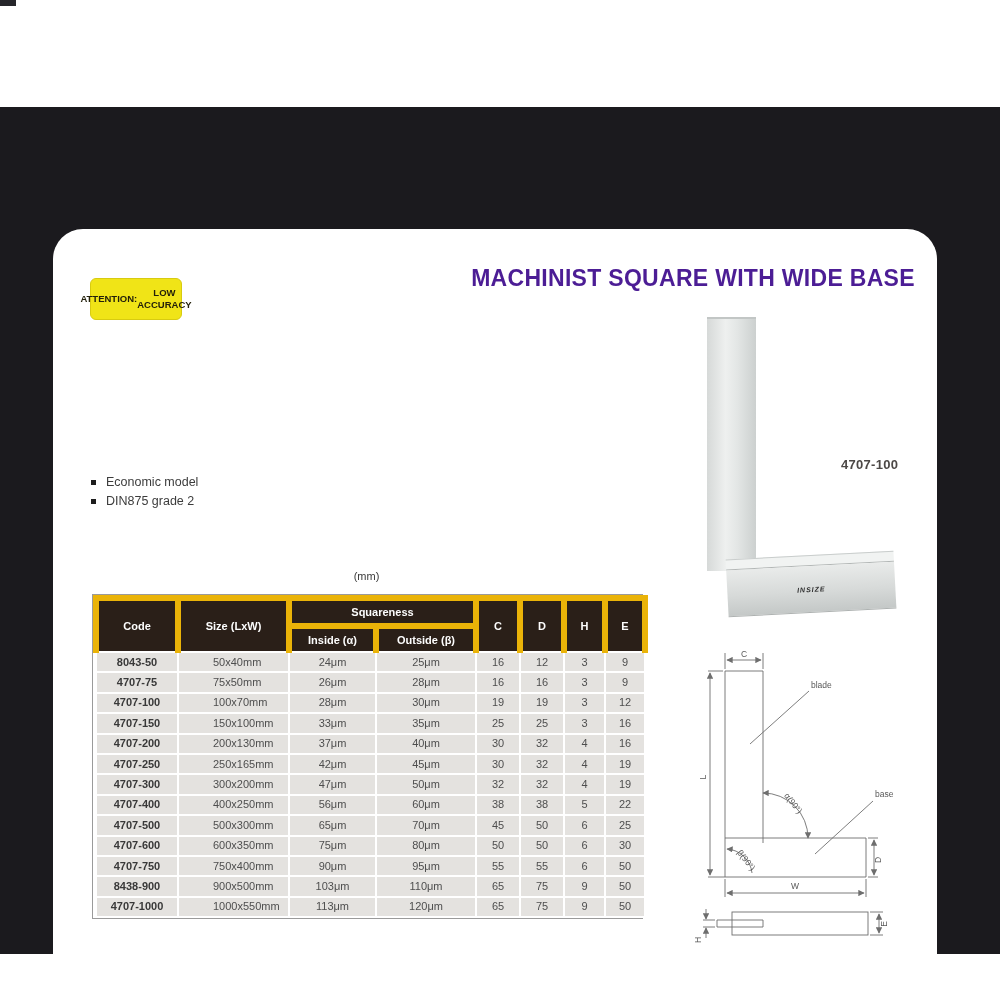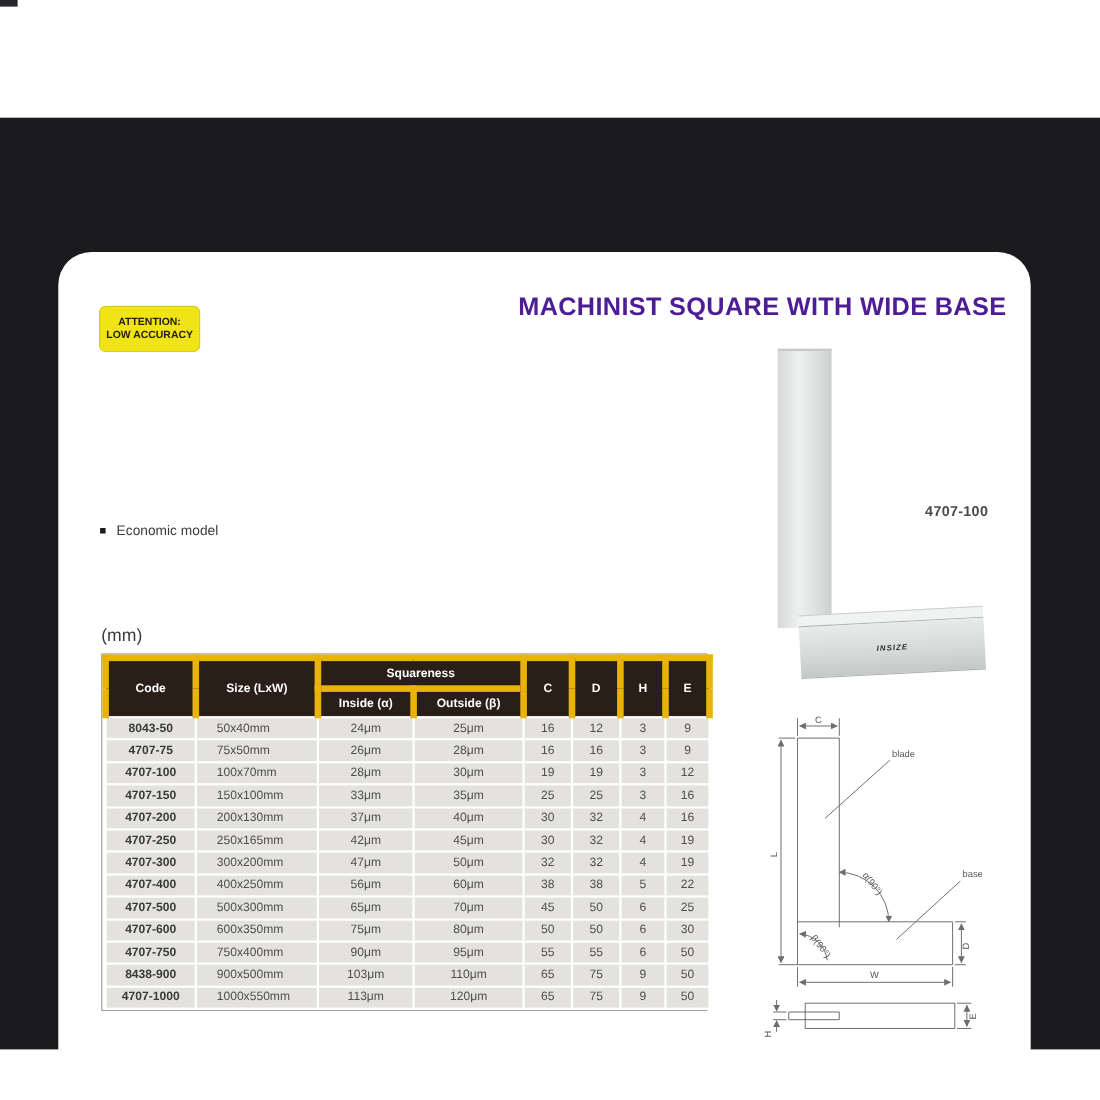--- a/index.html
+++ b/index.html
@@ -8,21 +8,21 @@
     font-family:"Liberation Sans","DejaVu Sans",sans-serif;overflow:hidden;
   }
   .corner-mark{position:absolute;left:0;top:0;width:16px;height:6px;background:#26262a;}
   .frame{position:absolute;left:0;top:107px;width:1000px;height:847px;background:#1b1a1e;}
   .card{position:absolute;left:53px;top:122px;width:884px;height:811px;background:#ffffff;border-radius:30px;}
 
   
   .badge{
     position:absolute;left:37px;top:49px;width:90px;height:40px;
     background:#f0e417;border:1px solid #d8cb10;border-radius:6px;
-    display:flex;flex-direction:column;align-items:center;justify-content:center;
+    display:flex;flex-direction:row;align-items:center;justify-content:center;
     font-size:9.5px;font-weight:bold;color:#23200a;line-height:12px;text-align:center;
   }
 
   
   .title{
     position:absolute;left:390px;top:36px;width:500px;text-align:center;
     font-size:23px;font-weight:bold;color:#4c1d95;letter-spacing:.3px;white-space:nowrap;
   }
 
   
@@ -52,37 +52,37 @@
   .features{position:absolute;left:37px;top:247px;margin:0;padding:0;}
   .features li{
     list-style:none;position:relative;padding-left:16px;margin:0 0 6px 0;
     font-size:12.5px;color:#3c3c3c;line-height:13px;
   }
   .features li::before{
     content:"";position:absolute;left:1px;top:4px;width:5px;height:5px;background:#1d1d1d;
   }
 
   
-  .unit-note{position:absolute;left:39px;top:341px;width:549px;text-align:left;font-size:16px;color:#3a3a3a;}
+  .unit-note{position:absolute;left:39px;top:341px;width:549px;text-align:center;font-size:11px;color:#3a3a3a;}
 
   
   .table-wrap{position:absolute;left:39px;top:365px;width:549px;border:1px solid #9a9a9a;}
   table.spec{border-collapse:collapse;table-layout:fixed;width:549px;}
   .spec th{
     background:#2a1f18;color:#fdfdfd;font-size:11px;font-weight:bold;
     border:6px solid #eab308;padding:0;height:22px;
   }
   .spec thead th{border-bottom:2px solid #ffffff;}
   .spec thead th.sq{border-bottom:2px solid #2a1f18;}
   .spec tbody td{
     background:#e4e2df;border:2px solid #ffffff;font-size:11px;color:#4e4e4e;
     text-align:center;height:18.4px;padding:0;line-height:1;
   }
   .spec tbody td.col-code{font-weight:bold;color:#393939;}
-  .spec tbody td.col-size{text-align:left;padding-left:18px;}
+  .spec tbody td.col-size{text-align:left;padding-left:34px;}
 
   
   .diag1{position:absolute;left:642px;top:410px;}
   .diag2{position:absolute;left:642px;top:678px;}
   .diag line,.diag path,.diag rect{stroke:#6e6e6e;stroke-width:0.9;fill:none;}
   .diag text{font-family:"Liberation Sans","DejaVu Sans",sans-serif;font-size:8.5px;fill:#585858;stroke:none;}
   .diag .arrhead{fill:#6e6e6e;stroke:none;}
 </style>
 </head>
 <body>
@@ -102,20 +102,21 @@
     <div class="photo-base">
       <div class="topface"></div>
       <div class="frontface">
         <span class="brand">INSIZE</span>
       </div>
     </div>
     <div class="model-label">4707-100</div>
 
     <ul class="features">
         <li>Economic model</li>
+        <li>DIN875 grade 2</li>
       </ul>
 
     <div class="unit-note">(mm)</div>
 
     <div class="table-wrap">
       <table class="spec">
         <colgroup>
           <col style="width:82px">
             <col style="width:111px">
             <col style="width:87px">

